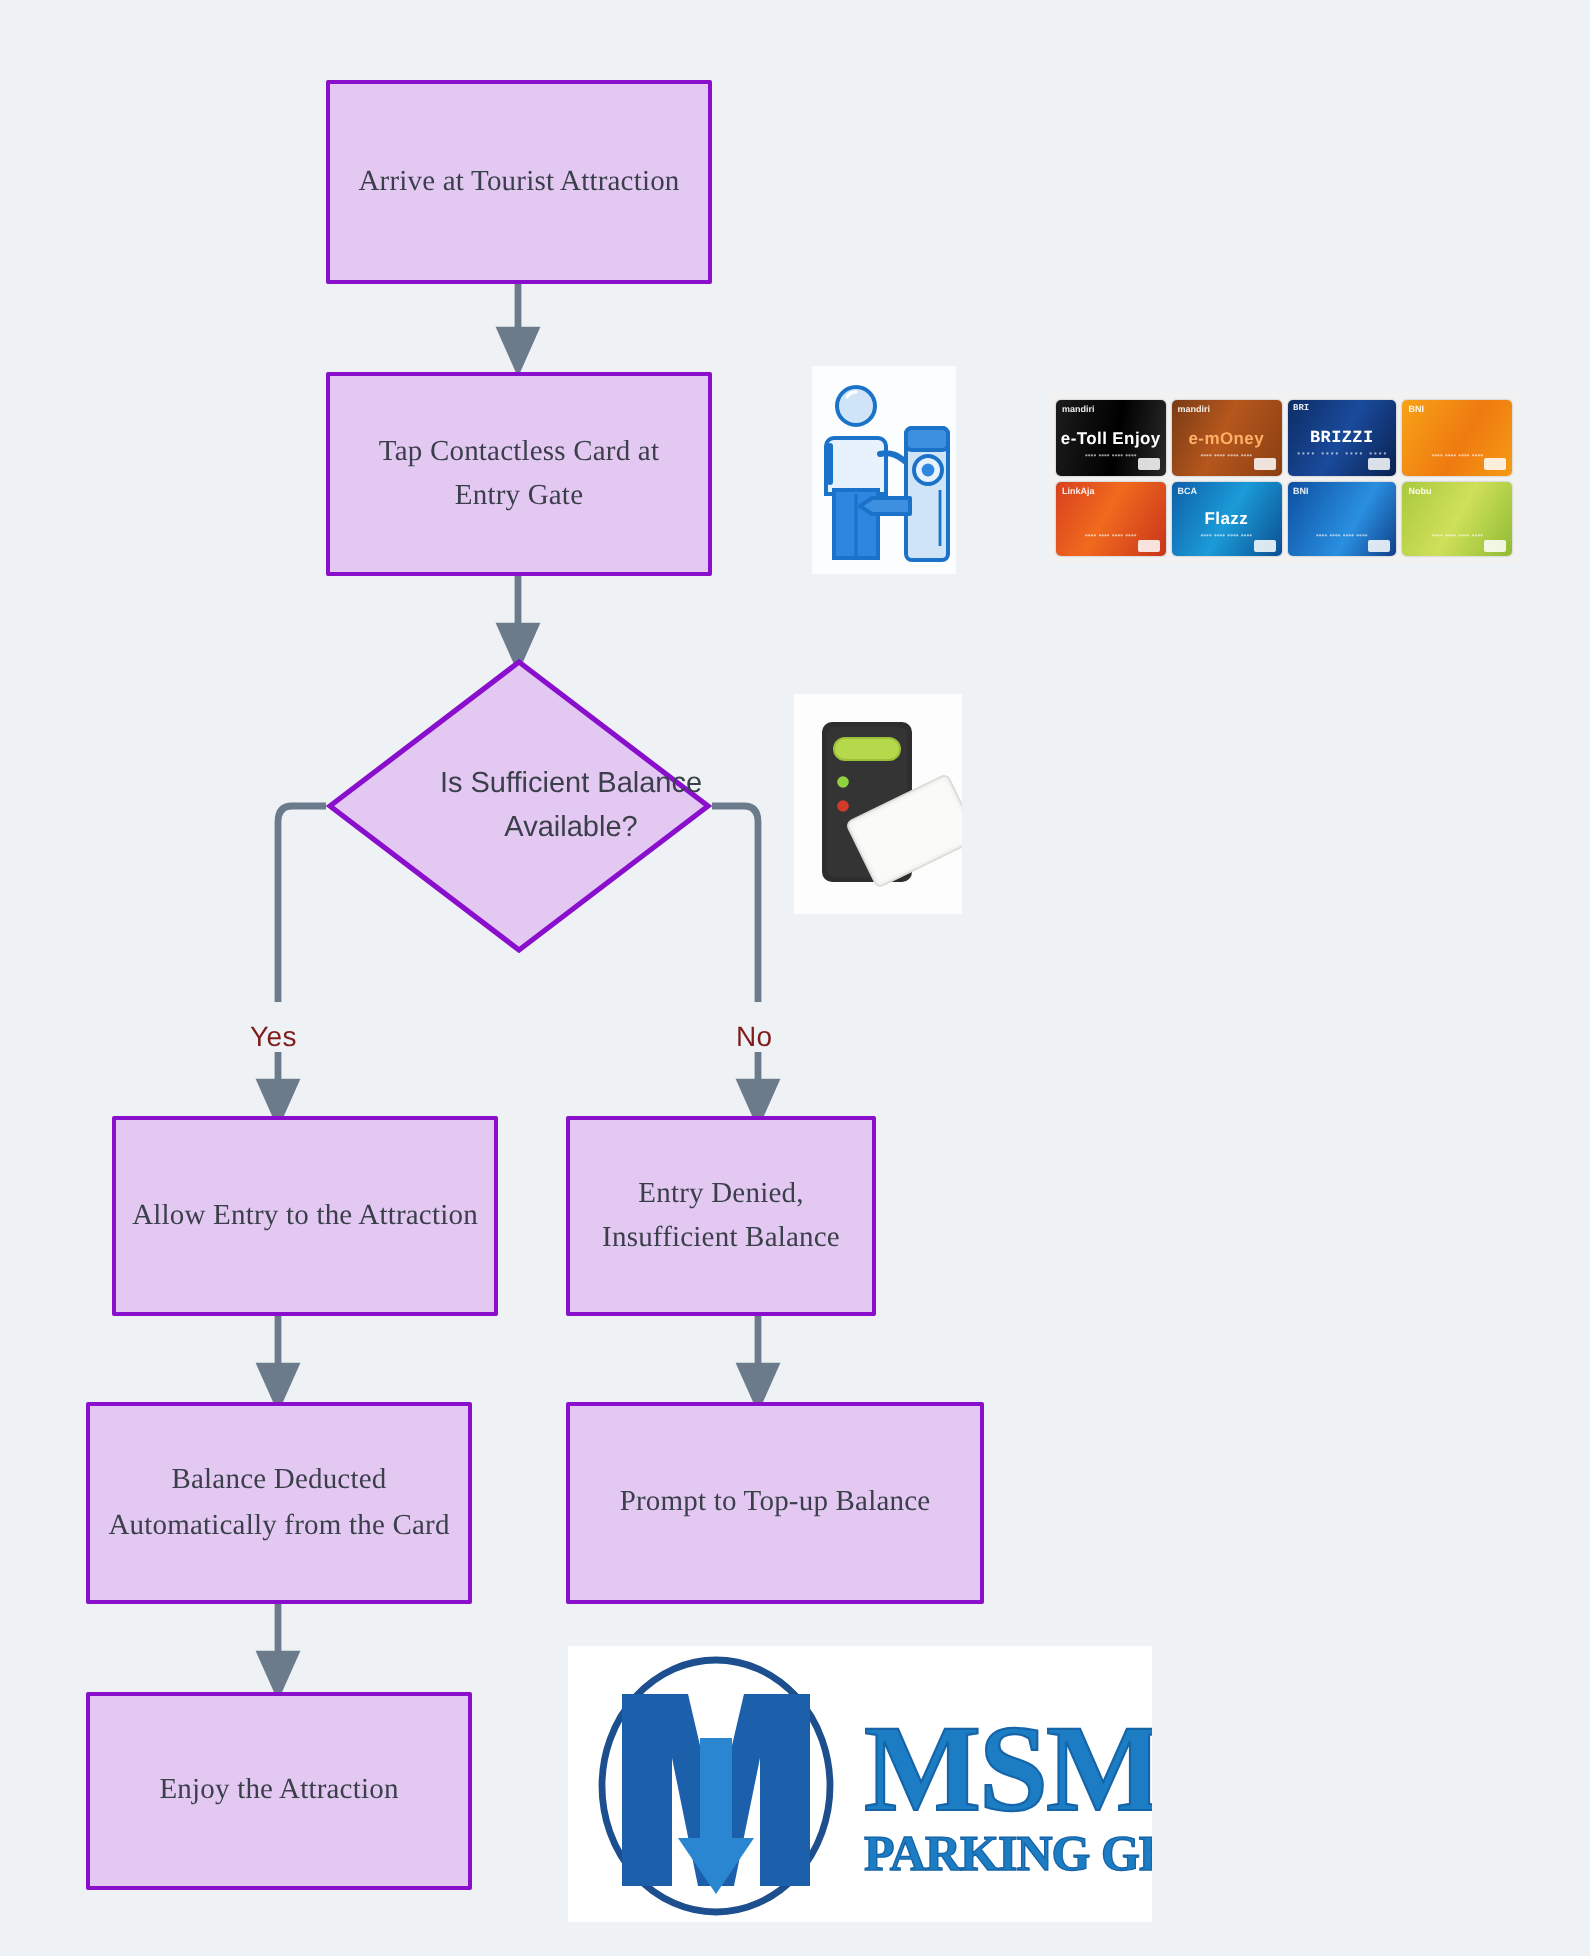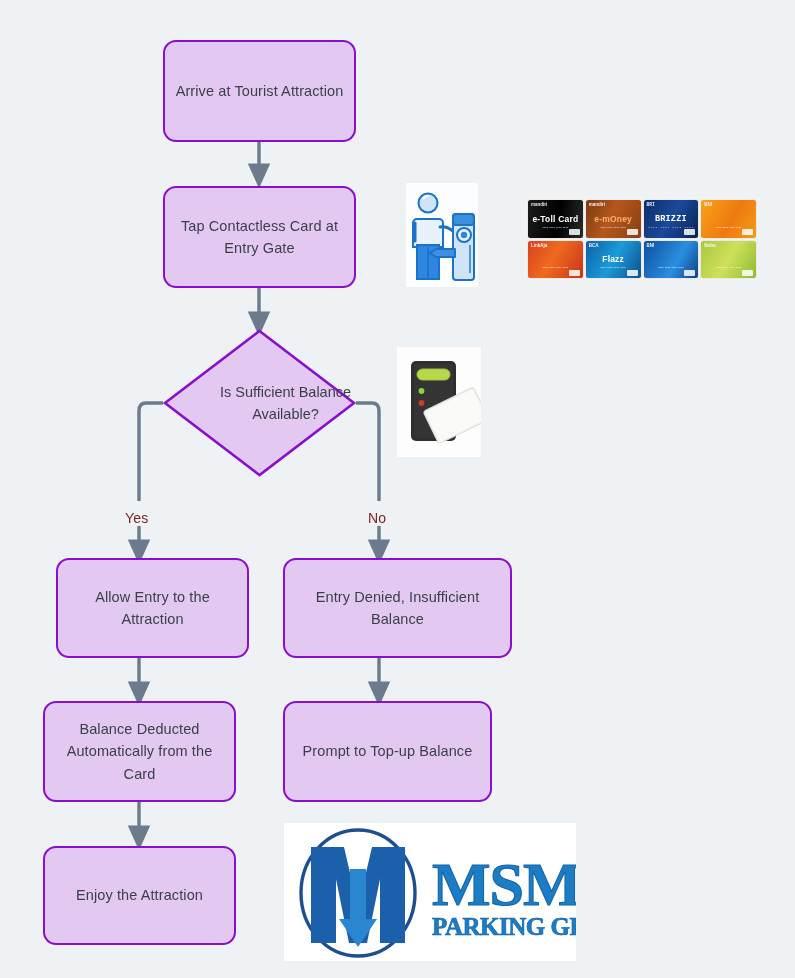--- a/index.html
+++ b/index.html
@@ -25,31 +25,32 @@
     left: 0; top: 0;
     width: 795px;
     height: 978px;
     pointer-events: none;
   }
   .node {
     position: absolute;
     box-sizing: border-box;
     background: #e3c9f2;
     border: 2.5px solid #8a0fcc;
-    border-radius: 13px;
+    border-radius: 1px;
     display: flex;
     align-items: center;
     justify-content: center;
     text-align: center;
     color: #3a3f4a;
     font-size: 14.5px;
     line-height: 1.55;
     font-weight: 500;
     letter-spacing: .1px;
     padding: 4px 8px;
+    font-family: Liberation Serif, serif;
   }
   .diamond-wrap {
     position: absolute;
   }
   .diamond-wrap .dshape {
     position: absolute;
     left: 0; top: 0;
     width: 100%;
     height: 100%;
   }
@@ -208,21 +209,21 @@
     <div class="dtext" style="padding:0 26px;">Is Sufficient Balance Available?</div>
   </div>
 
   <div class="edge-label" style="left:125px; top:510px;">Yes</div>
   <div class="edge-label" style="left:368px; top:510px;">No</div>
 
   <div class="node" style="left:56px; top:558px; width:193px; height:100px;">
     <span>Allow Entry to the Attraction</span>
   </div>
 
-  <div class="node" style="left:283px; top:558px; width:229px; height:100px;justify-content:center;">
+  <div class="node" style="left:283px; top:558px; width:155px; height:100px;justify-content:center;">
     <span>Entry Denied, Insufficient Balance</span>
   </div>
 
   <div class="node" style="left:43px; top:701px; width:193px; height:101px;">
     <span>Balance Deducted Automatically from the Card</span>
   </div>
 
   <div class="node" style="left:283px; top:701px; width:209px; height:101px;">
     <span>Prompt to Top-up Balance</span>
   </div>
@@ -254,21 +255,21 @@
       <circle cx="58" cy="52" r="3.2" fill="#2f86e0"></circle>
       <line x1="64" y1="62" x2="64" y2="90" stroke="#1a73c8" stroke-width="1.4"></line>
 
       <path d="M30,66 L49,66 L49,74 L30,74 L24,70 z" fill="#3d8fe0" stroke="#1a73c8" stroke-width="2" stroke-linejoin="round"></path>
     </svg>
   </div>
 
   <div class="card-grid" style="left:524px; top:196px; width:236px; height:86px;">
       <div class="pay-card" style="background: linear-gradient(100deg, rgb(28, 28, 28) 0%, rgb(0, 0, 0) 55%, rgb(42, 42, 42) 100%);">
         <span class="pc-bank">mandiri</span>
-        <span class="pc-label" style="color: rgb(255, 255, 255);">e-Toll Card</span>
+        <span class="pc-label" style="color: rgb(255, 255, 255);">e-Toll Enjoy</span>
         <span class="pc-sub">•••• •••• •••• ••••</span>
         <span class="pc-chip"></span>
       </div>
       <div class="pay-card" style="background: linear-gradient(115deg, rgb(122, 59, 20) 0%, rgb(182, 87, 29) 45%, rgb(138, 63, 18) 100%);">
         <span class="pc-bank">mandiri</span>
         <span class="pc-label" style="color: rgb(255, 176, 102);">e-mOney</span>
         <span class="pc-sub">•••• •••• •••• ••••</span>
         <span class="pc-chip"></span>
       </div>
       <div class="pay-card" style="background: linear-gradient(120deg, rgb(13, 45, 102) 0%, rgb(26, 74, 156) 50%, rgb(10, 34, 80) 100%); font-family: Liberation Mono, monospace;">

